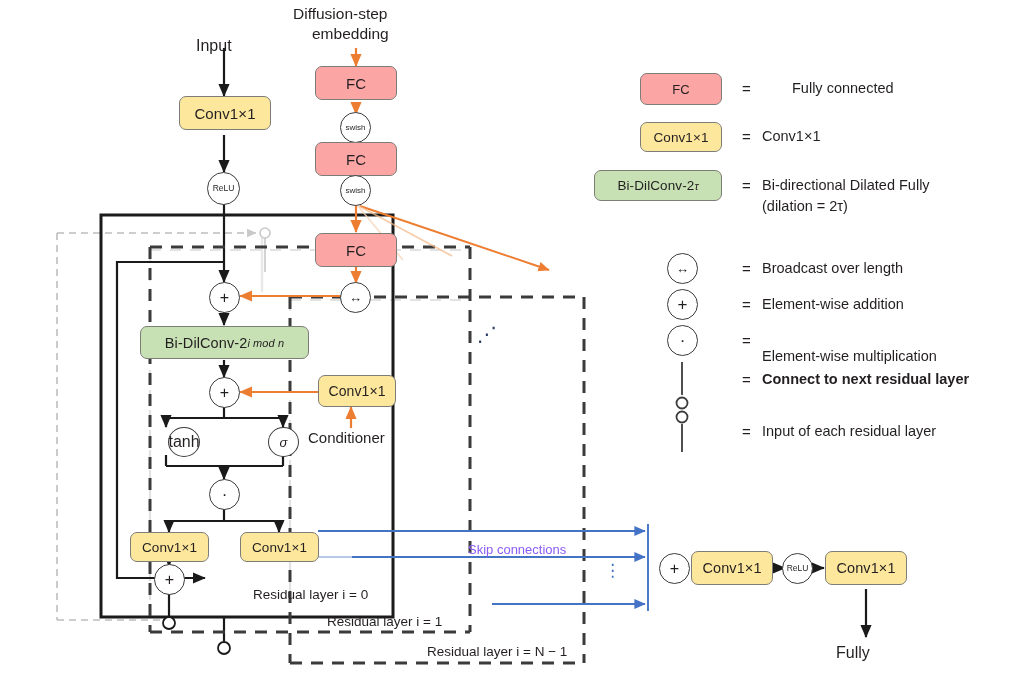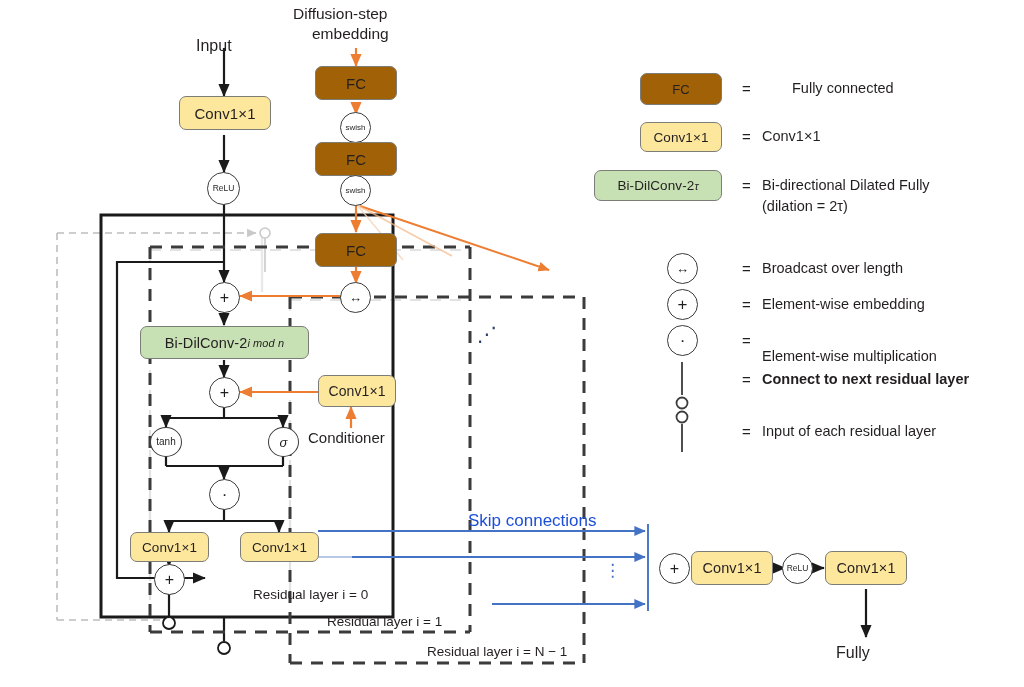--- a/index.html
+++ b/index.html
@@ -9,33 +9,33 @@
     color:#231f20;
   }
   #stage{position:absolute;left:0;top:0;width:1024px;height:687px;}
   svg#canvas{position:absolute;left:0;top:0;width:1024px;height:687px;}
   .lbl{position:absolute;white-space:nowrap;line-height:1;}
   .blockbox{
     position:absolute;box-sizing:border-box;border:1.4px solid #7d7d78;
     border-radius:7px;display:flex;align-items:center;justify-content:center;
     font-size:15px;letter-spacing:.1px;
   }
-  .fc{background:#a16207;}
+  .fc{background:#fca5a5;}
   .conv{background:#fde79c;}
   .dil{background:#c7e1b4;}
   .node{
     position:absolute;box-sizing:border-box;border:1.5px solid #3b3b3b;
     border-radius:50%;background:#ffffff;display:flex;align-items:center;
     justify-content:center;font-size:11px;line-height:1;
   }
   .node.small{font-size:8.5px;}
   .plain{font-size:16px;}
   .sub{font-size:11px;vertical-align:super;}
   .ital{font-style:italic;}
-  .skiptxt{color:#1d4ed8;font-size:17px;}
+  .skiptxt{color:#8b5cf6;font-size:13px;margin-top:31px;}
   .legtxt{font-size:14.5px;}
   .eq{font-size:15px;}
   .dots{letter-spacing:0;}
 </style>
 </head>
 <body>
 
 <div id="stage">
 
   <svg id="canvas" xmlns="http://www.w3.org/2000/svg">
@@ -248,21 +248,21 @@
 
   <div class="node" style="left:209px;top:377px;width:31px;height:31px;font-size:16px;">
     <span>+</span>
   </div>
 
   <div class="blockbox conv" style="left:318px;top:375px;width:78px;height:32px;font-size:14px;">
     <span>Conv1×1</span>
   </div>
   <div class="lbl" style="left:308px;top:430px;font-size:15px;">Conditioner</div>
 
-  <div class="node" style="left:150px;top:427px;width:32px;height:30px;font-size:10px;">
+  <div class="node" style="left:168px;top:427px;width:32px;height:30px;font-size:16px;">
     <span>tanh</span>
   </div>
   <div class="node" style="left:268px;top:427px;width:31px;height:30px;font-size:13px;font-style:italic;">
     <span>σ</span>
   </div>
 
   <div class="node" style="left:209px;top:479px;width:31px;height:31px;font-size:17px;">
     <span>·</span>
   </div>
 
@@ -323,21 +323,21 @@
   <div class="node" style="left:667px;top:253px;width:31px;height:31px;font-size:13px;">
     <span>↔</span>
   </div>
   <div class="lbl eq" style="left:742px;top:261px;">=</div>
   <div class="lbl legtxt" style="left:762px;top:261px;">Broadcast over length</div>
 
   <div class="node" style="left:667px;top:289px;width:31px;height:31px;font-size:17px;">
     <span>+</span>
   </div>
   <div class="lbl eq" style="left:742px;top:297px;">=</div>
-  <div class="lbl legtxt" style="left:762px;top:297px;">Element-wise embedding</div>
+  <div class="lbl legtxt" style="left:762px;top:297px;">Element-wise addition</div>
 
   <div class="node" style="left:667px;top:325px;width:31px;height:31px;font-size:17px;">
     <span>·</span>
   </div>
   <div class="lbl eq" style="left:742px;top:333px;">=</div>
   <div class="lbl legtxt" style="left:762px;top:333px;margin-top:16px;">Element-wise multiplication</div>
 
   <div class="lbl eq" style="left:742px;top:372px;">=</div>
   <div class="lbl legtxt" style="left:762px;top:372px;font-weight:bold;">Connect to next residual layer</div>
 

